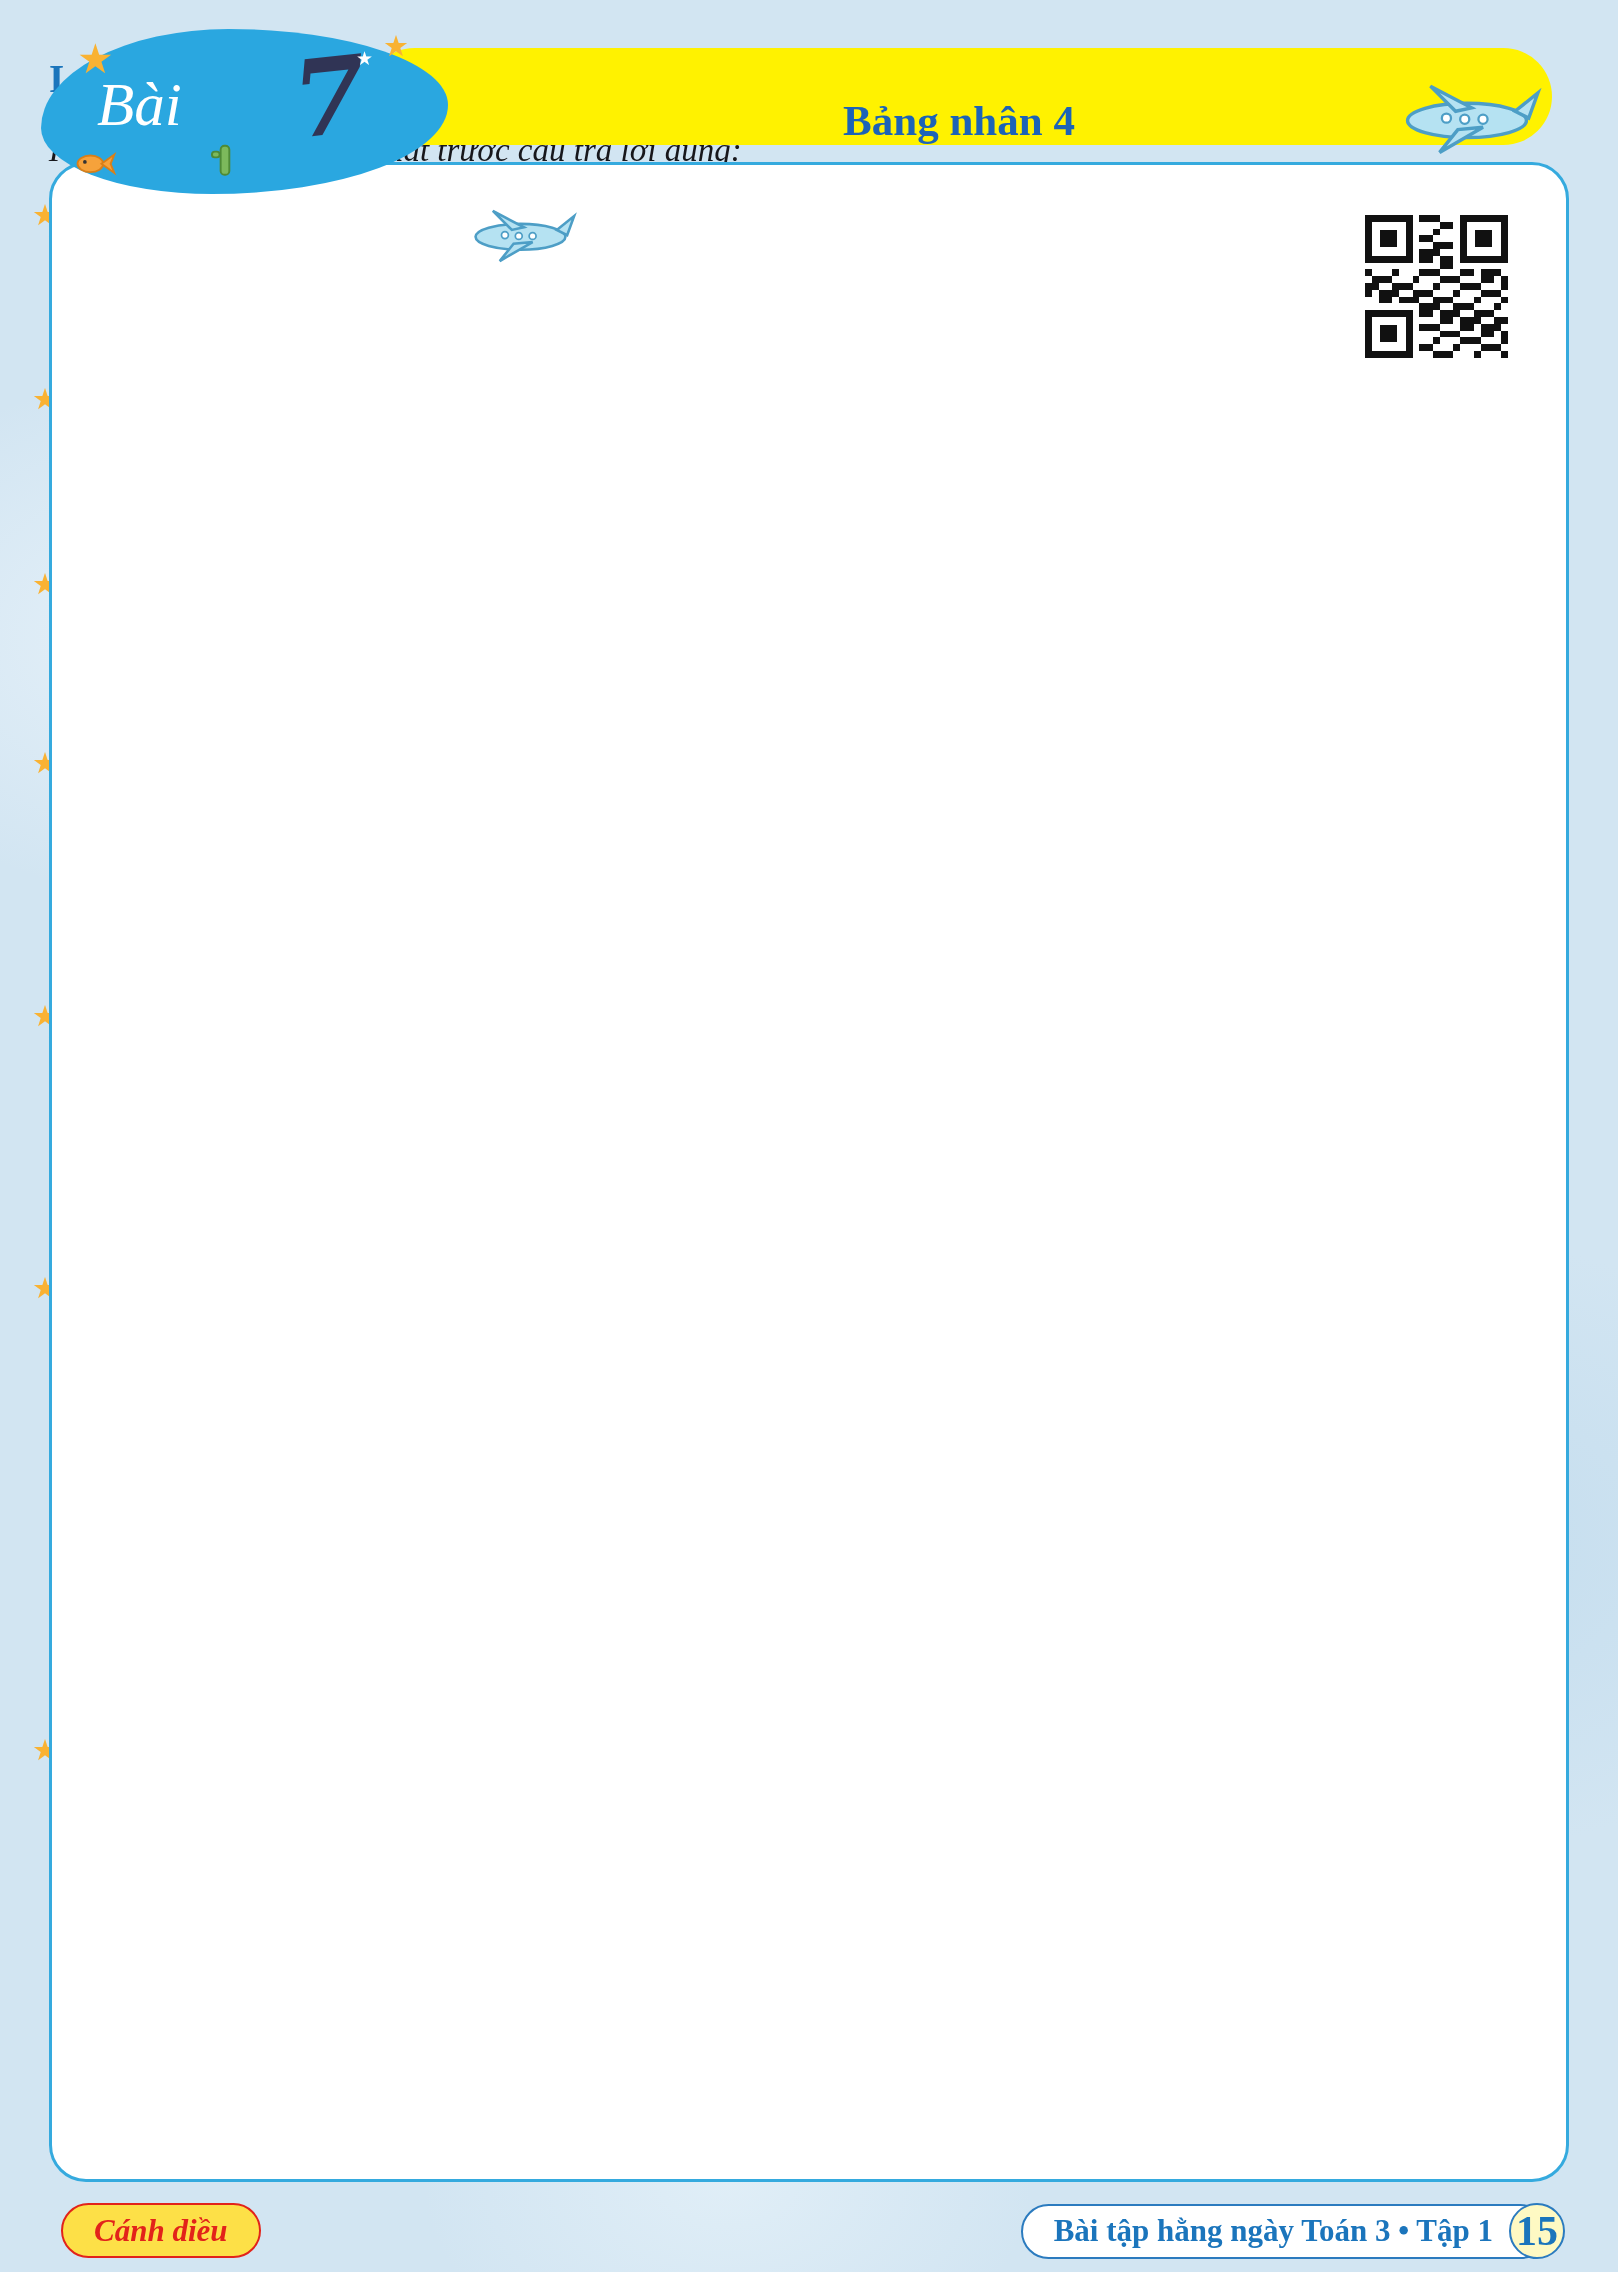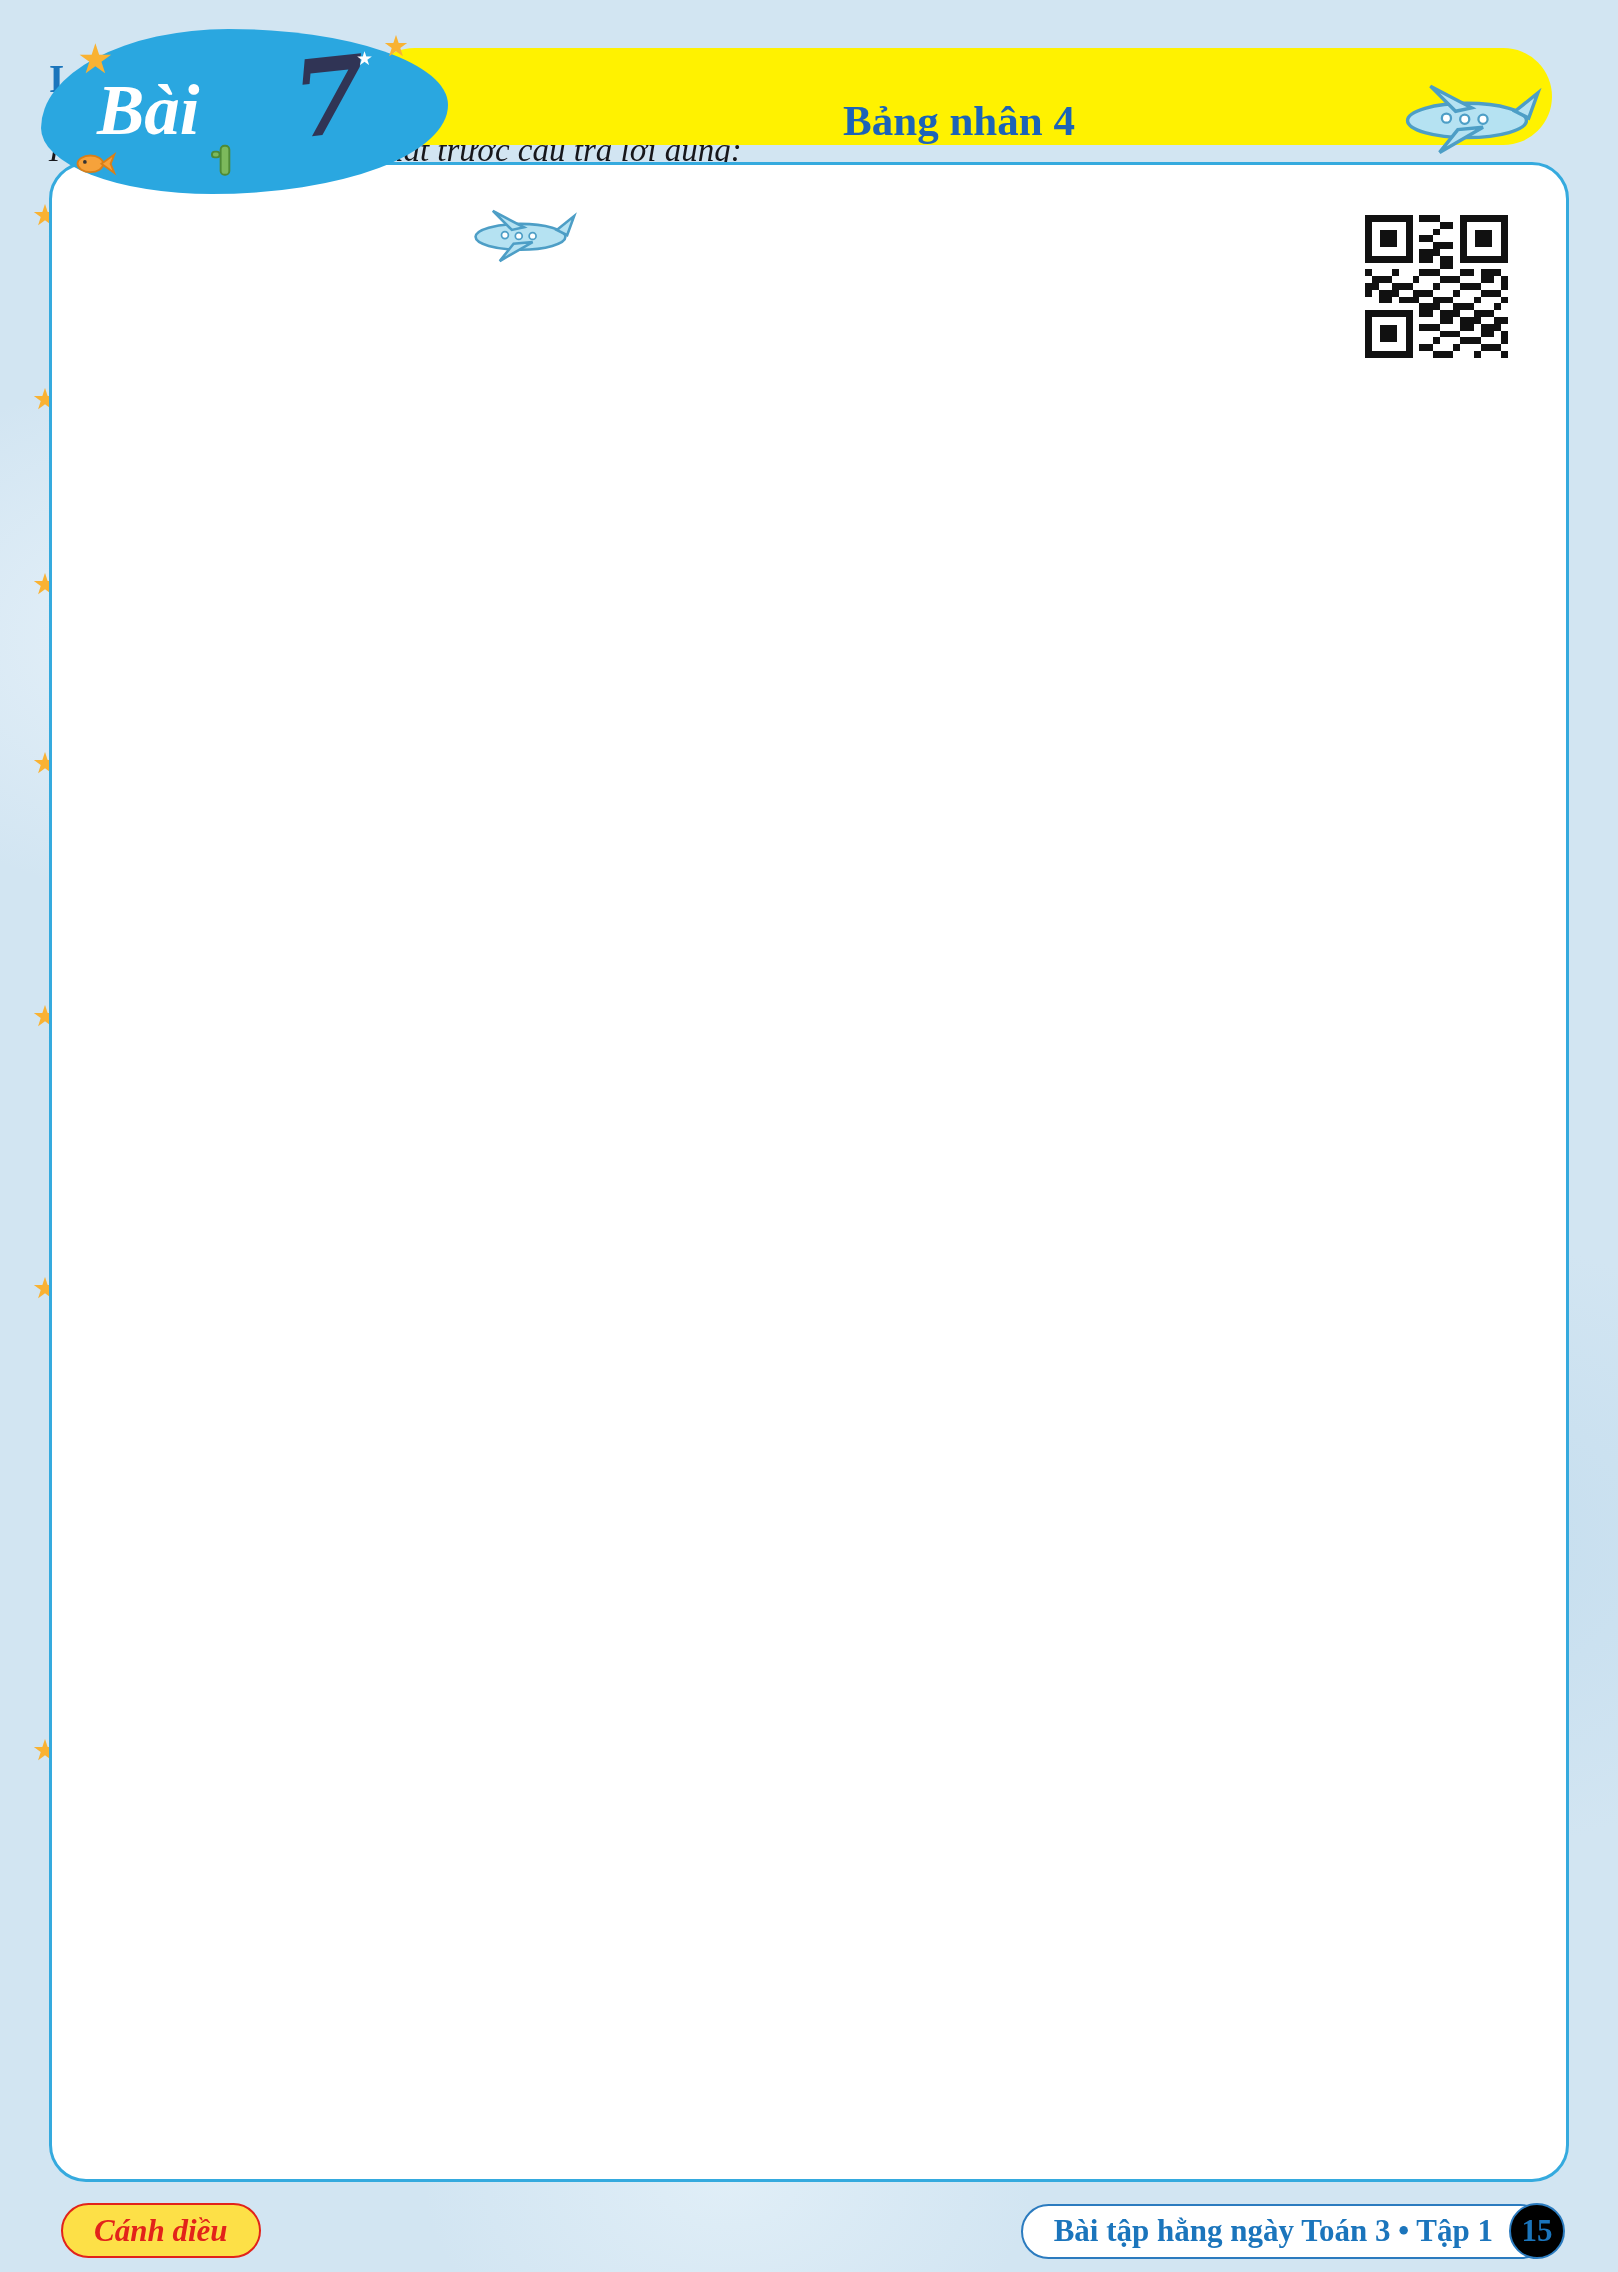--- a/index.html
+++ b/index.html
@@ -16,21 +16,21 @@
   .bold{font-weight:bold}
 
   
   .card{position:absolute;left:49px;top:162px;width:1520px;height:2020px;background:#fff;
         border:3.4px solid #35aade;border-radius:37px;z-index:1}
   .banner{position:absolute;left:366px;top:48px;width:1186px;height:97px;background:#fff200;
           border-radius:49px;display:flex;align-items:flex-end;justify-content:center;z-index:2}
   .banner-title{font-size:43px;font-weight:bold;color:#1c63b7}
   .blob{position:absolute;left:41px;top:29px;width:407px;height:165px;background:#2aa7e0;
         border-radius:46% 54% 58% 42% / 60% 46% 54% 40%;z-index:3}
-  .blob-label{position:absolute;left:56px;top:41px;font-size:71px;font-weight:bold;font-style:italic;color:#fff}
+  .blob-label{position:absolute;left:56px;top:41px;font-size:61px;font-weight:normal;font-style:italic;color:#fff}
   .blob-number{position:absolute;left:252px;top:5.1px;font-size:106px;font-weight:bold;font-style:italic;
                color:#303455;transform:rotate(-6deg);font-family:"DejaVu Serif",serif}
   .plane1{position:absolute;left:460px;top:204px;width:121px;z-index:4}
   .plane2{position:absolute;left:1387px;top:77px;width:160px;z-index:4}
   .dstar{position:absolute;font-family:"DejaVu Sans",sans-serif;color:#f9b233;z-index:5;line-height:1}
   .ds1{left:77px;top:39px;font-size:41px}
   .ds2{left:383px;top:32px;font-size:29px}
   .ds3{left:356px;top:49px;font-size:19px;color:#fff}
   .fishpos{position:absolute;left:72px;top:150px;width:46px;z-index:5}
   .cactuspos{position:absolute;left:210px;top:140px;width:29px;z-index:5}
@@ -80,22 +80,22 @@
   .ex-head{margin-bottom:32px}
   .ex-head.b2{margin-bottom:43px}
 
   
   .footer{position:absolute;left:0;right:0;top:2203px;height:61px;z-index:2}
   .brand{position:absolute;left:61px;top:0;border:2.6px solid #e2231a;border-radius:31px;background:#fde047;
          color:#e2231a;font-weight:bold;font-style:italic;font-size:31px;padding:7.7px 31px}
   .bookline{position:absolute;right:53px;top:0;display:flex;align-items:flex-end}
   .book-badge{border:2.6px solid #2b7bbf;border-radius:31px;background:#fff;color:#1b75bc;font-weight:bold;
               font-size:31px;padding:7.7px 53px 7.7px 31px}
-  .page-circle{width:56px;height:56px;border:2.6px solid #2b7bbf;border-radius:50%;background:#000000;color:#1b75bc;
-               font-weight:bold;font-size:31px;display:flex;align-items:center;justify-content:center;margin-left:-39px}
+  .page-circle{width:56px;height:56px;border:2.6px solid #2b7bbf;border-radius:50%;background:#fef9c3;color:#1b75bc;
+               font-weight:bold;font-size:42px;display:flex;align-items:center;justify-content:center;margin-left:-39px}
 </style>
 </head>
 <body>
 
 <div class="card"></div>
 
 <div class="banner">
   <span class="banner-title">Bảng nhân 4</span>
 </div>
 

